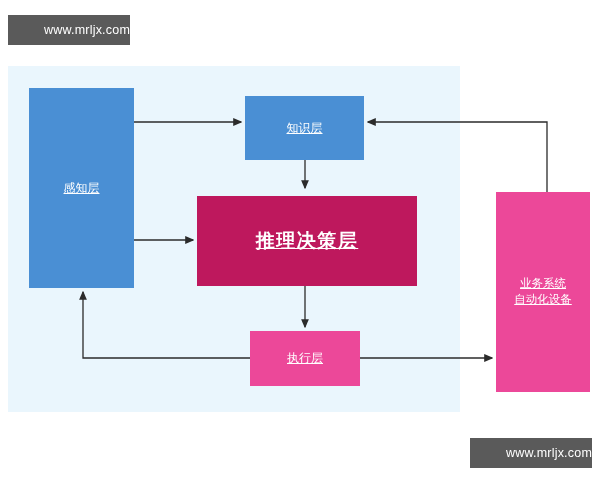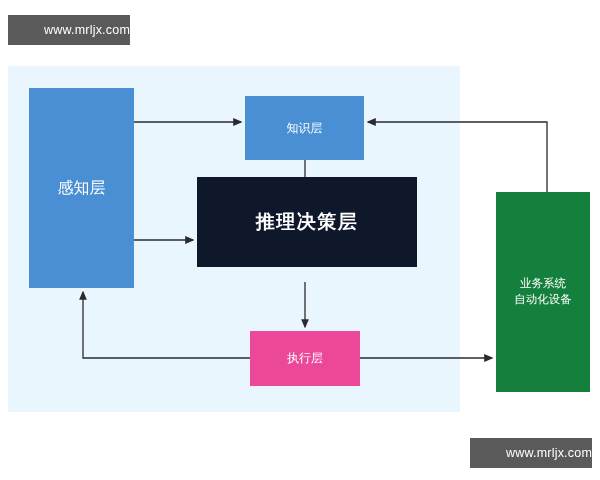--- a/index.html
+++ b/index.html
@@ -66,62 +66,63 @@
     display: flex;
     align-items: center;
     justify-content: center;
     text-align: center;
     color: #ffffff;
     font-family: "Liberation Sans", "DejaVu Sans", sans-serif;
   }
   .node .label {
     line-height: 1.35;
     white-space: pre-line;
+    text-decoration: underline;
   }
 
   .node-perception {
     left: 29px;
     top: 88px;
     width: 105px;
     height: 200px;
     background: #4a8fd4;
-    font-size: 16px;
+    font-size: 12px;
   }
   .node-knowledge {
     left: 245px;
     top: 96px;
     width: 119px;
     height: 64px;
     background: #4a8fd4;
     font-size: 12px;
   }
   .node-reasoning {
     left: 197px;
-    top: 177px;
+    top: 196px;
     width: 220px;
     height: 90px;
-    background: #0f172a;
+    background: #be185d;
     font-size: 19px;
     font-weight: bold;
     letter-spacing: 1.5px;
   }
   .node-execution {
     left: 250px;
     top: 331px;
     width: 110px;
     height: 55px;
     background: #ec4899;
     font-size: 12px;
   }
   .node-external {
     left: 496px;
     top: 192px;
     width: 94px;
     height: 200px;
-    background: #15803d;
+    background: #ec4899;
     font-size: 11.5px;
   }
 
   
   #connectors {
     position: absolute;
     left: 0; top: 0;
     width: 600px;
     height: 480px;
     pointer-events: none;

